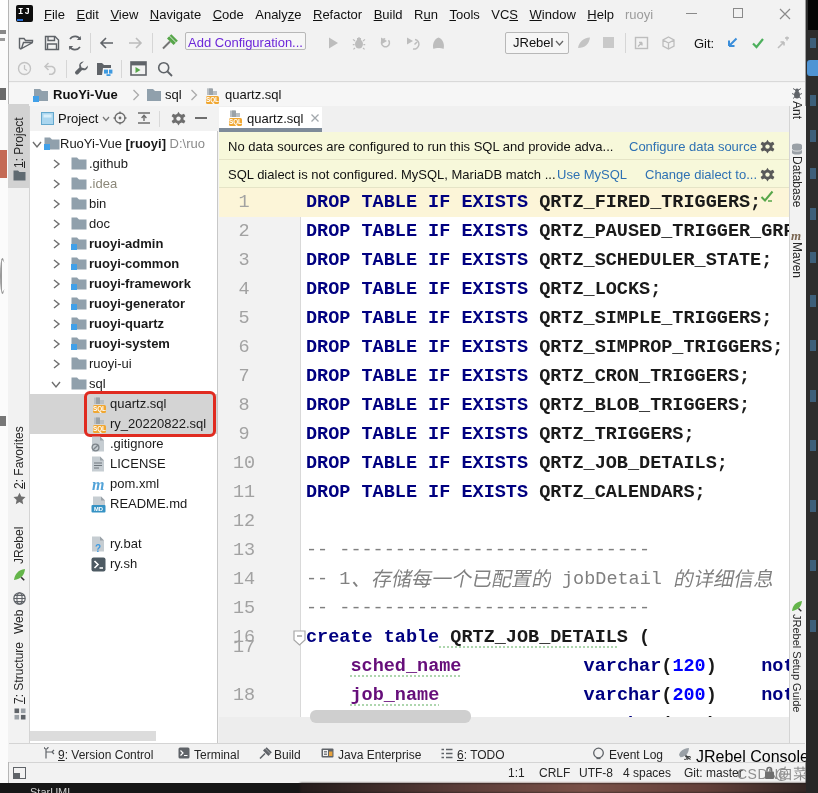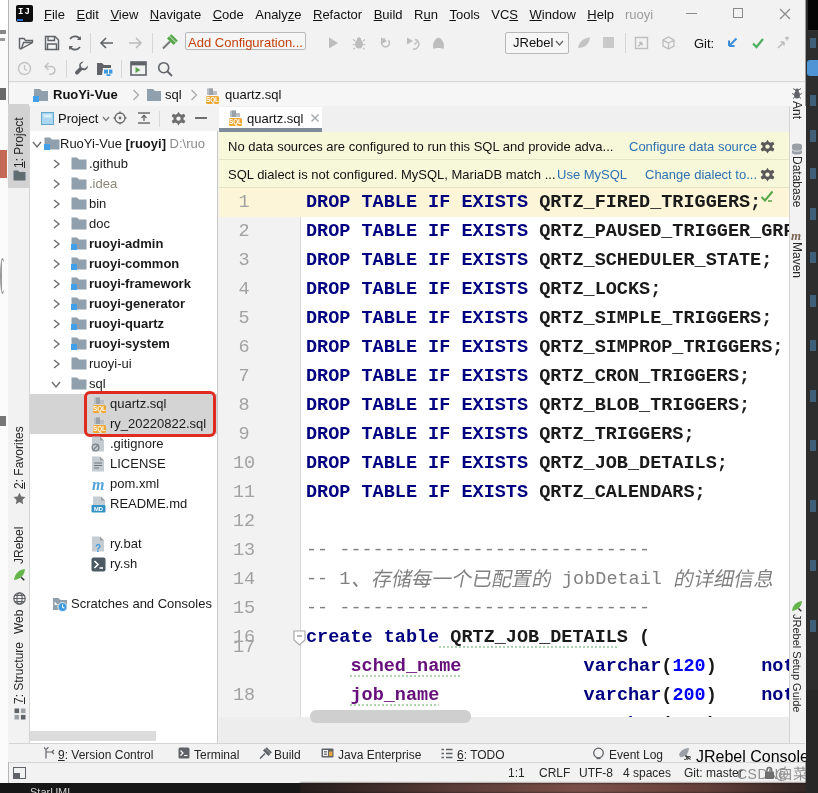--- a/index.html
+++ b/index.html
@@ -65,21 +65,21 @@
     <path d="M1 7 H13 M8 2 L13 7 L8 12" fill="none" stroke="#bcbcbc" stroke-width="1.6"></path>
   </svg>
 <div class="abs" style="left:152px;top:33px;width:1px;height:20px;background:#d6d6d6"></div>
 
 <svg class="ic" style="left:161px;top:34px" width="17" height="17" viewBox="0 0 17 17">
     <path d="M2 14.5 L9 7.5" stroke="#757575" stroke-width="2"></path>
     <path d="M8.2 2.2 L14.8 8.8 L12.6 11 L6 4.4 Z" fill="#57a64a"></path>
     <path d="M9.5 1 L16 7.5" stroke="#57a64a" stroke-width="2.4"></path>
   </svg>
 
-<div class="abs" style="left:185px;top:32px;width:121px;height:18px;background:#f6f6f6;border:1px solid #b8b8b8;border-radius:2px;line-height:20px;text-align:center;color:#c2410c">Add Configuration...</div>
+<div class="abs" style="left:185px;top:32px;width:121px;height:18px;background:#f6f6f6;border:1px solid #b8b8b8;border-radius:2px;line-height:20px;text-align:center;color:#6d28d9">Add Configuration...</div>
 
 <svg class="ic" style="left:326px;top:36px" width="14" height="14" viewBox="0 0 14 14">
     <path d="M3 1.5 L12 7 L3 12.5 Z" fill="#bdbdbd"></path>
   </svg>
 
 <svg class="ic" style="left:352px;top:36px" width="14" height="14" viewBox="0 0 14 14">
     <ellipse cx="7" cy="8" rx="4" ry="4.6" fill="#bdbdbd"></ellipse>
     <rect x="5" y="2" width="4" height="3" fill="#bdbdbd"></rect>
     <path d="M7 3 V1 M3 5 L1 3.4 M11 5 L13 3.4 M2.6 8.6 H0.8 M13.2 8.6 H11.4 M3 12 L1.4 13.4 M11 12 L12.6 13.4" stroke="#bdbdbd" stroke-width="1.2"></path>
   </svg>
@@ -432,30 +432,20 @@
       </svg>
       <span class="tx" style="left:80px">ry.bat</span>
     </div>
 <div class="trow" style="top:423px">
       <svg class="ic" style="left:61px;top:3px" width="15" height="15" viewBox="0 0 15 15">
         <rect x="0.5" y="0.5" width="14" height="14" rx="2" fill="#4d5a63"></rect>
         <path d="M3.5 4 L7 7.5 L3.5 11" fill="none" stroke="#fff" stroke-width="1.6"></path>
         <path d="M8.5 11 H12" stroke="#fff" stroke-width="1.6"></path>
       </svg>
       <span class="tx" style="left:80px">ry.sh</span>
-    </div>
-<div class="trow" style="top:463px">
-      <svg class="ic" style="left:22px;top:3px" width="16" height="15" viewBox="0 0 16 15">
-        <path d="M1 13 V1 H6.5 L8.5 3 H15 V13 Z" fill="#90a0ac"></path>
-        <path d="M2.5 4.5 L6 8 L2.5 8" fill="#fff"></path>
-        <circle cx="10.5" cy="10" r="4.5" fill="#3e9ae0"></circle>
-        <circle cx="10.5" cy="10" r="4.5" fill="none" stroke="#fff" stroke-width="0.8"></circle>
-        <path d="M10.5 7.5 V10 L12.3 11.2" stroke="#fff" stroke-width="1.1" fill="none"></path>
-      </svg>
-      <span class="tx" style="left:41px">Scratches and Consoles</span>
     </div>
 <div class="abs" style="left:0px;top:600px;width:126px;height:10px;background:#dcdcdc"></div>
 </div>
 
 <div class="abs" id="tabstrip" style="left:219px;top:106px;width:570px;height:26px;background:#f0f0f0"></div>
 <div class="abs" id="notif1" style="left:219px;top:132px;width:570px;height:28px;background:#f7f8da;border-bottom:1px solid #e5e4c6"></div>
 <div class="abs" id="notif2" style="left:219px;top:160px;width:570px;height:28px;background:#f7f8da;border-bottom:1px solid #e5e4c6"></div>
 <div class="abs" style="left:219px;top:107px;width:103px;height:21px;background:#fff"></div>
 <div class="abs" style="left:219px;top:128px;width:103px;height:4px;background:#7e8b99"></div>
 <svg class="ic" style="left:227px;top:109px" width="17" height="17" viewBox="0 0 17 17">

